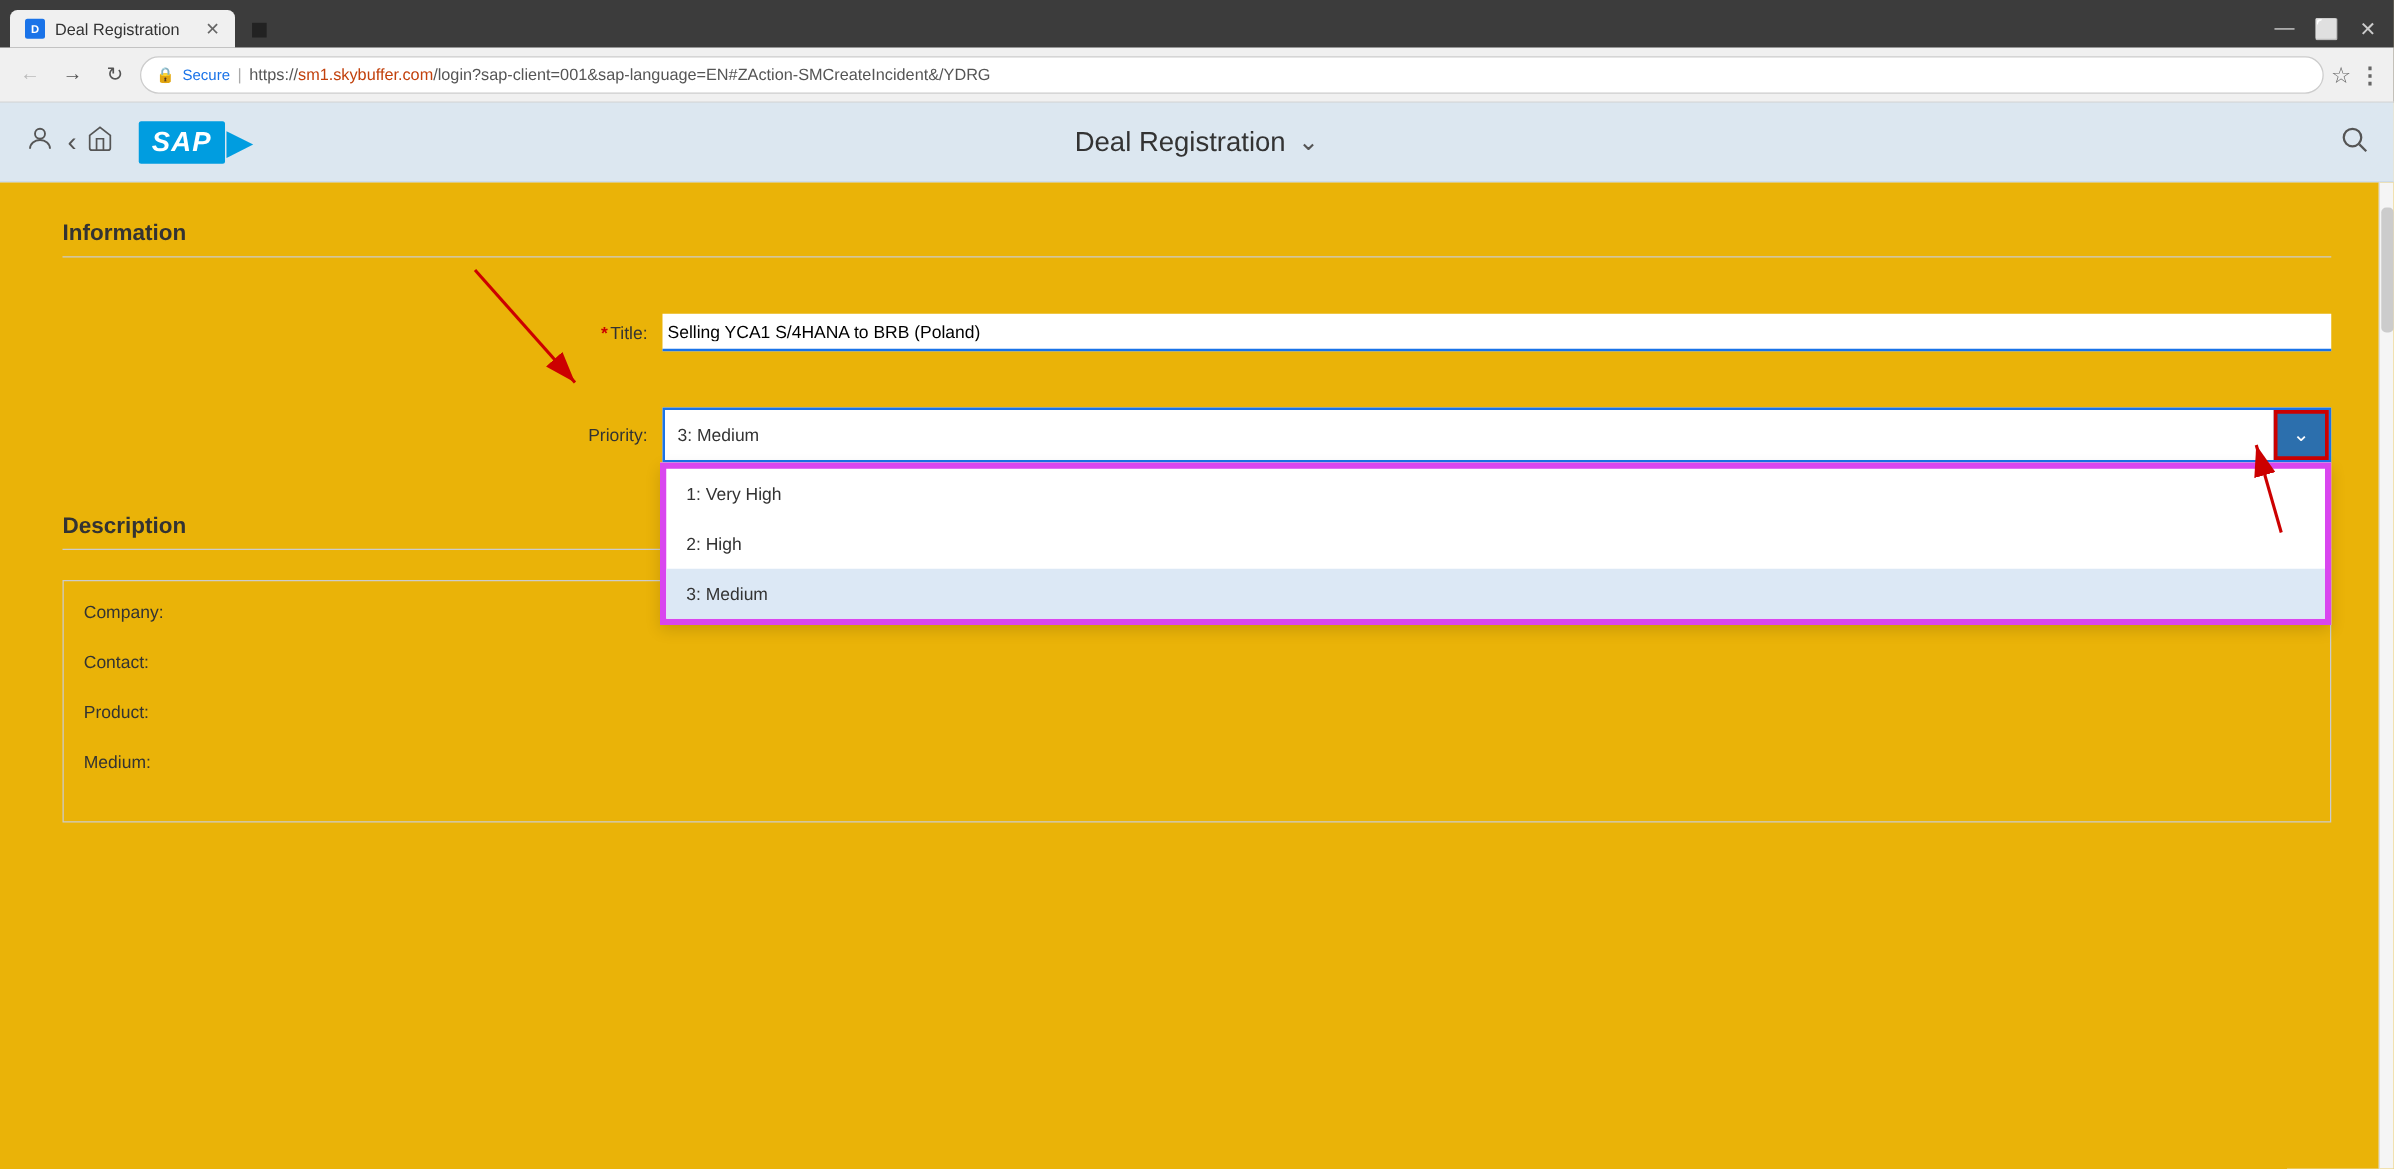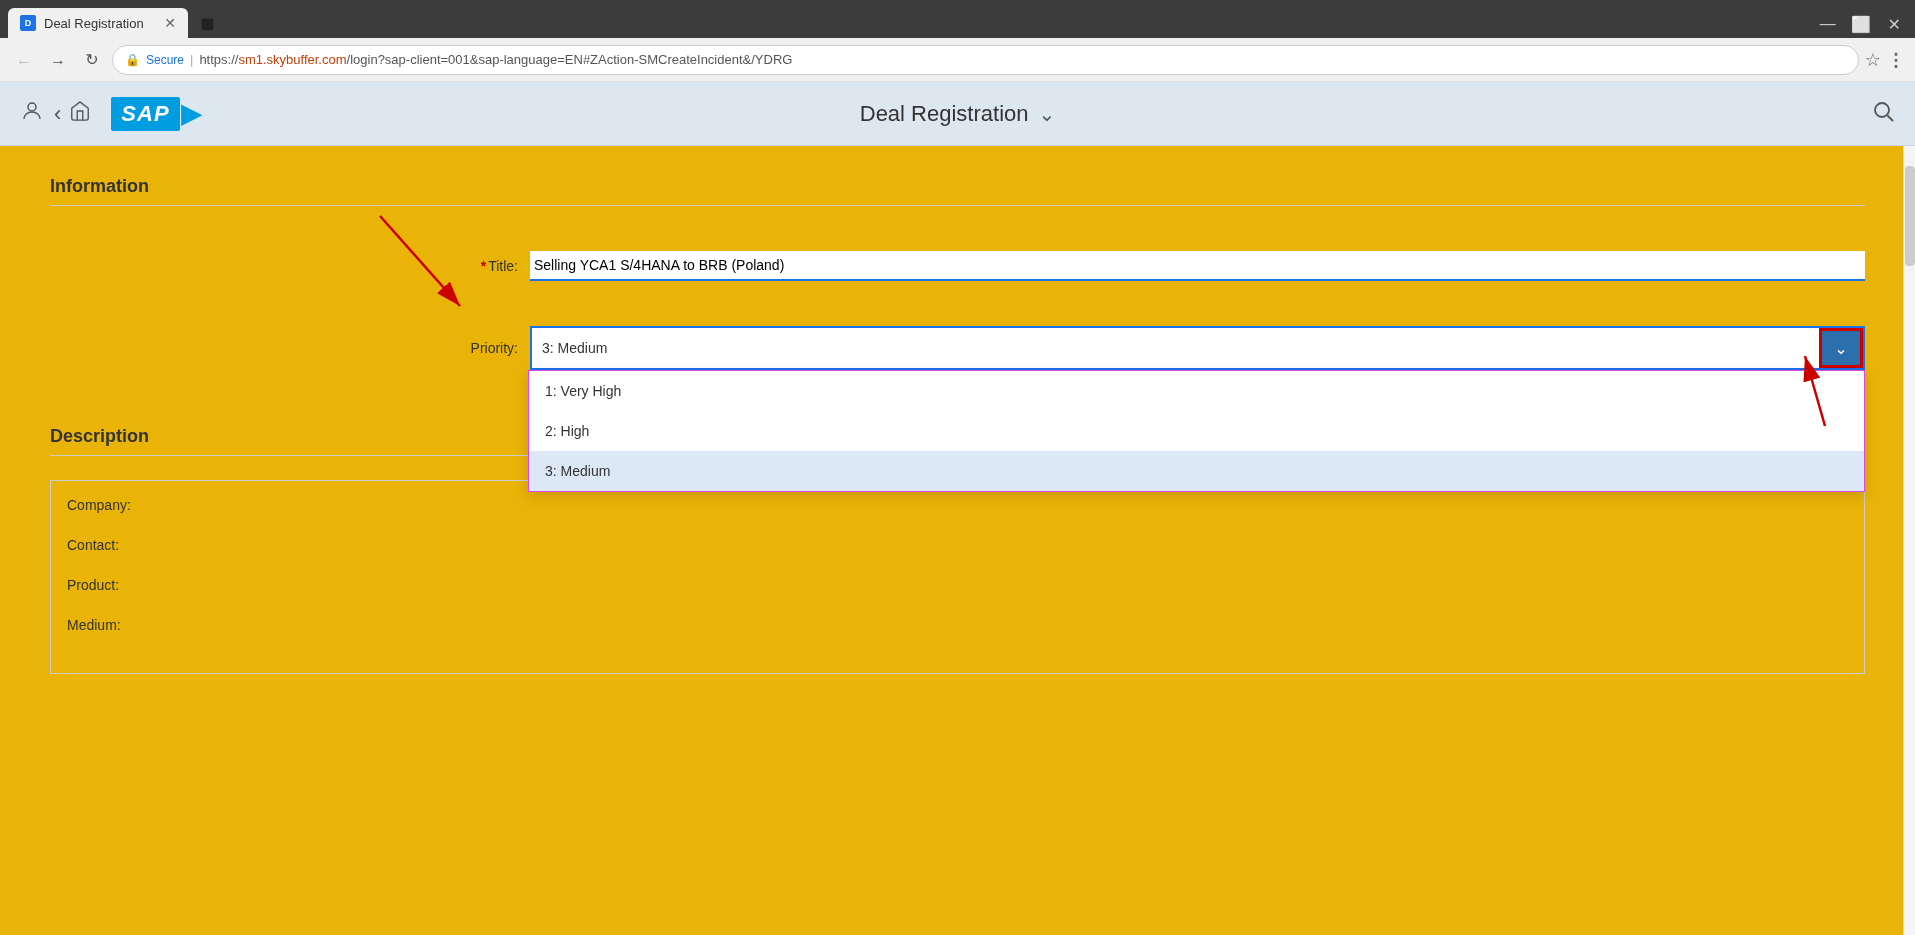--- a/index.html
+++ b/index.html
@@ -48,21 +48,21 @@
 
     .text-input { width: 100%; border: none; border-bottom: 2px solid #1a73e8; padding: 6px 4px; font-size: 14px; outline: none; background: white; }
 
     
     .priority-select-wrapper { position: relative; display: flex; align-items: center; border: 2px solid #1a73e8; background: white; }
     .priority-select-text { flex: 1; padding: 8px 10px; font-size: 14px; color: #333; cursor: pointer; }
     .priority-dropdown-btn { width: 44px; height: 40px; background: #2c6fad; display: flex; align-items: center; justify-content: center; cursor: pointer; flex-shrink: 0; border: 3px solid #c00; }
     .priority-dropdown-btn .chevron { color: white; font-size: 16px; }
 
     
-    .dropdown-menu { position: absolute; top: 100%; left: -2px; right: 0; background: white; border: 1px solid #d946ef; z-index: 100; box-shadow: 0 4px 12px rgba(0,0,0,0.15); }
+    .dropdown-menu { position: absolute; top: 100%; left: -2px; right: 0; background: white; border: 5px solid #d946ef; z-index: 100; box-shadow: 0 4px 12px rgba(0,0,0,0.15); }
     .dropdown-item { padding: 12px 16px; font-size: 14px; color: #333; cursor: pointer; }
     .dropdown-item.selected { background: #dce8f5; }
 
     
     .desc-section { margin-top: 40px; }
     .desc-form { border: 1px solid #ccc; padding: 16px; margin-top: 10px; }
     .desc-row { display: flex; align-items: flex-end; margin-bottom: 12px; padding-bottom: 12px; }
     .desc-label { font-size: 14px; color: #333; width: 100px; }
 
     
@@ -181,21 +181,21 @@
       </div>
 
       <div class="dropdown-menu">
         <div class="dropdown-item">1: Very High</div>
         <div class="dropdown-item">2: High</div>
         <div class="dropdown-item selected">3: Medium</div>
       </div>
     </div>
   </div>
 
-  <div class="desc-section" style="margin-top: 56px;">
+  <div class="desc-section" style="margin-top: 40px;">
     <h2 class="section-header">Description</h2>
     <hr class="section-divider">
     <div class="desc-form">
       <div class="desc-row">
         <span class="desc-label">Company:</span>
       </div>
       <div class="desc-row">
         <span class="desc-label">Contact:</span>
       </div>
       <div class="desc-row">

